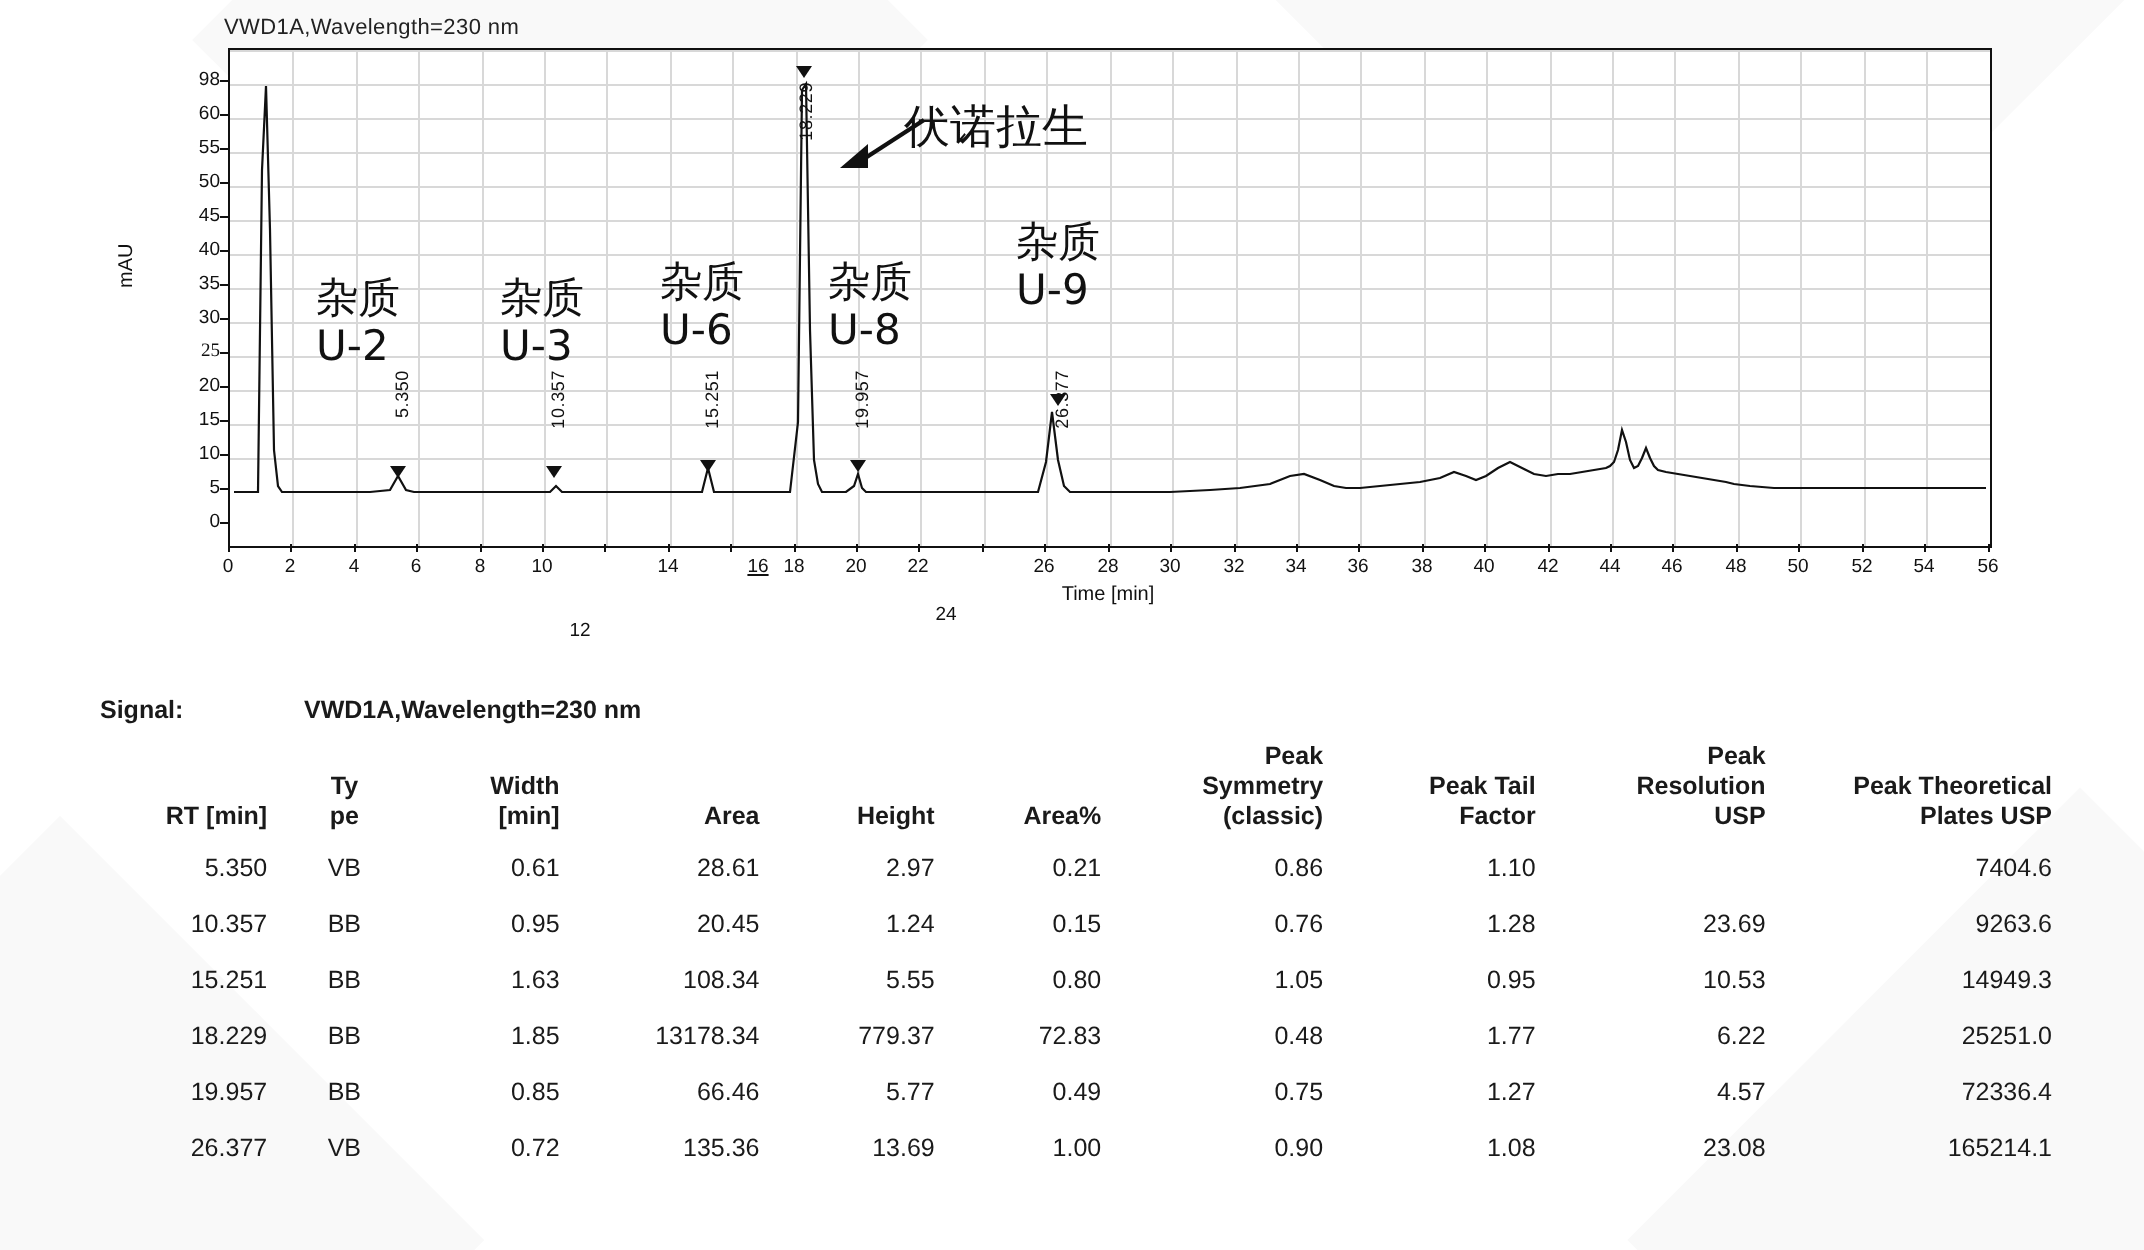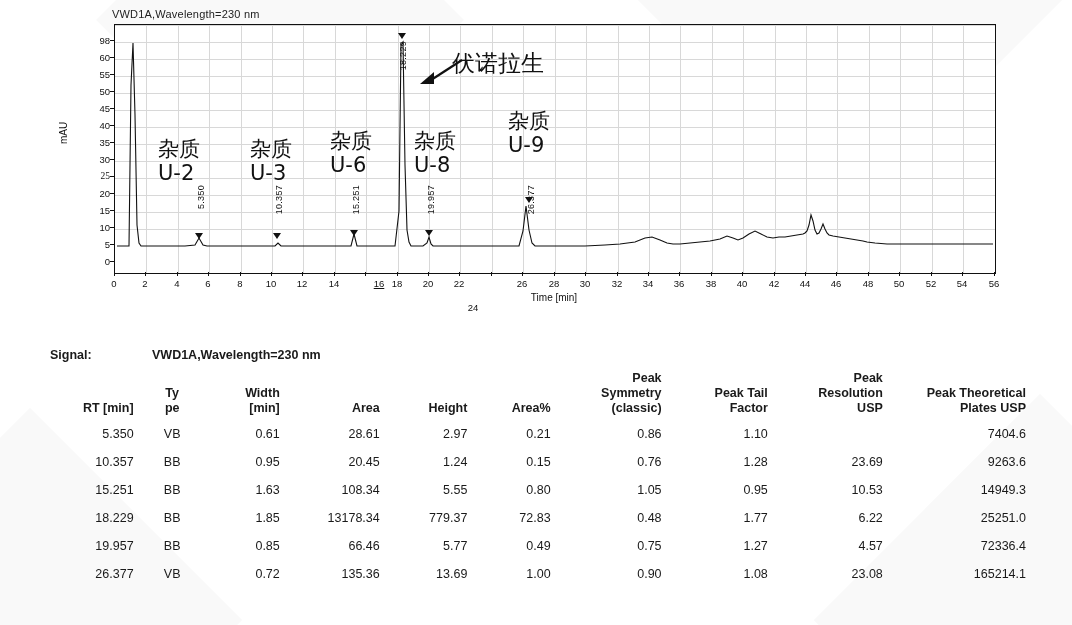--- a/index.html
+++ b/index.html
@@ -261,21 +261,21 @@
       <div class="xtick" style="left:31px;">2</div>
     <div class="xtick-mark" style="left:63px;"></div>
       <div class="xtick" style="left:63px;">4</div>
     <div class="xtick-mark" style="left:94px;"></div>
       <div class="xtick" style="left:94px;">6</div>
     <div class="xtick-mark" style="left:126px;"></div>
       <div class="xtick" style="left:126px;">8</div>
     <div class="xtick-mark" style="left:157px;"></div>
       <div class="xtick" style="left:157px;">10</div>
     <div class="xtick-mark" style="left:188px;"></div>
-      <div class="xtick" style="left:188px;">12</div>
+      <div class="xtick" style="left:176px;margin-top:32px;">12</div>
     <div class="xtick-mark" style="left:220px;"></div>
       <div class="xtick" style="left:220px;">14</div>
     <div class="xtick-mark" style="left:251px;"></div>
       <div class="xtick" style="left:265px;text-decoration:underline;">16</div>
     <div class="xtick-mark" style="left:283px;"></div>
       <div class="xtick" style="left:283px;">18</div>
     <div class="xtick-mark" style="left:314px;"></div>
       <div class="xtick" style="left:314px;">20</div>
     <div class="xtick-mark" style="left:345px;"></div>
       <div class="xtick" style="left:345px;">22</div>

